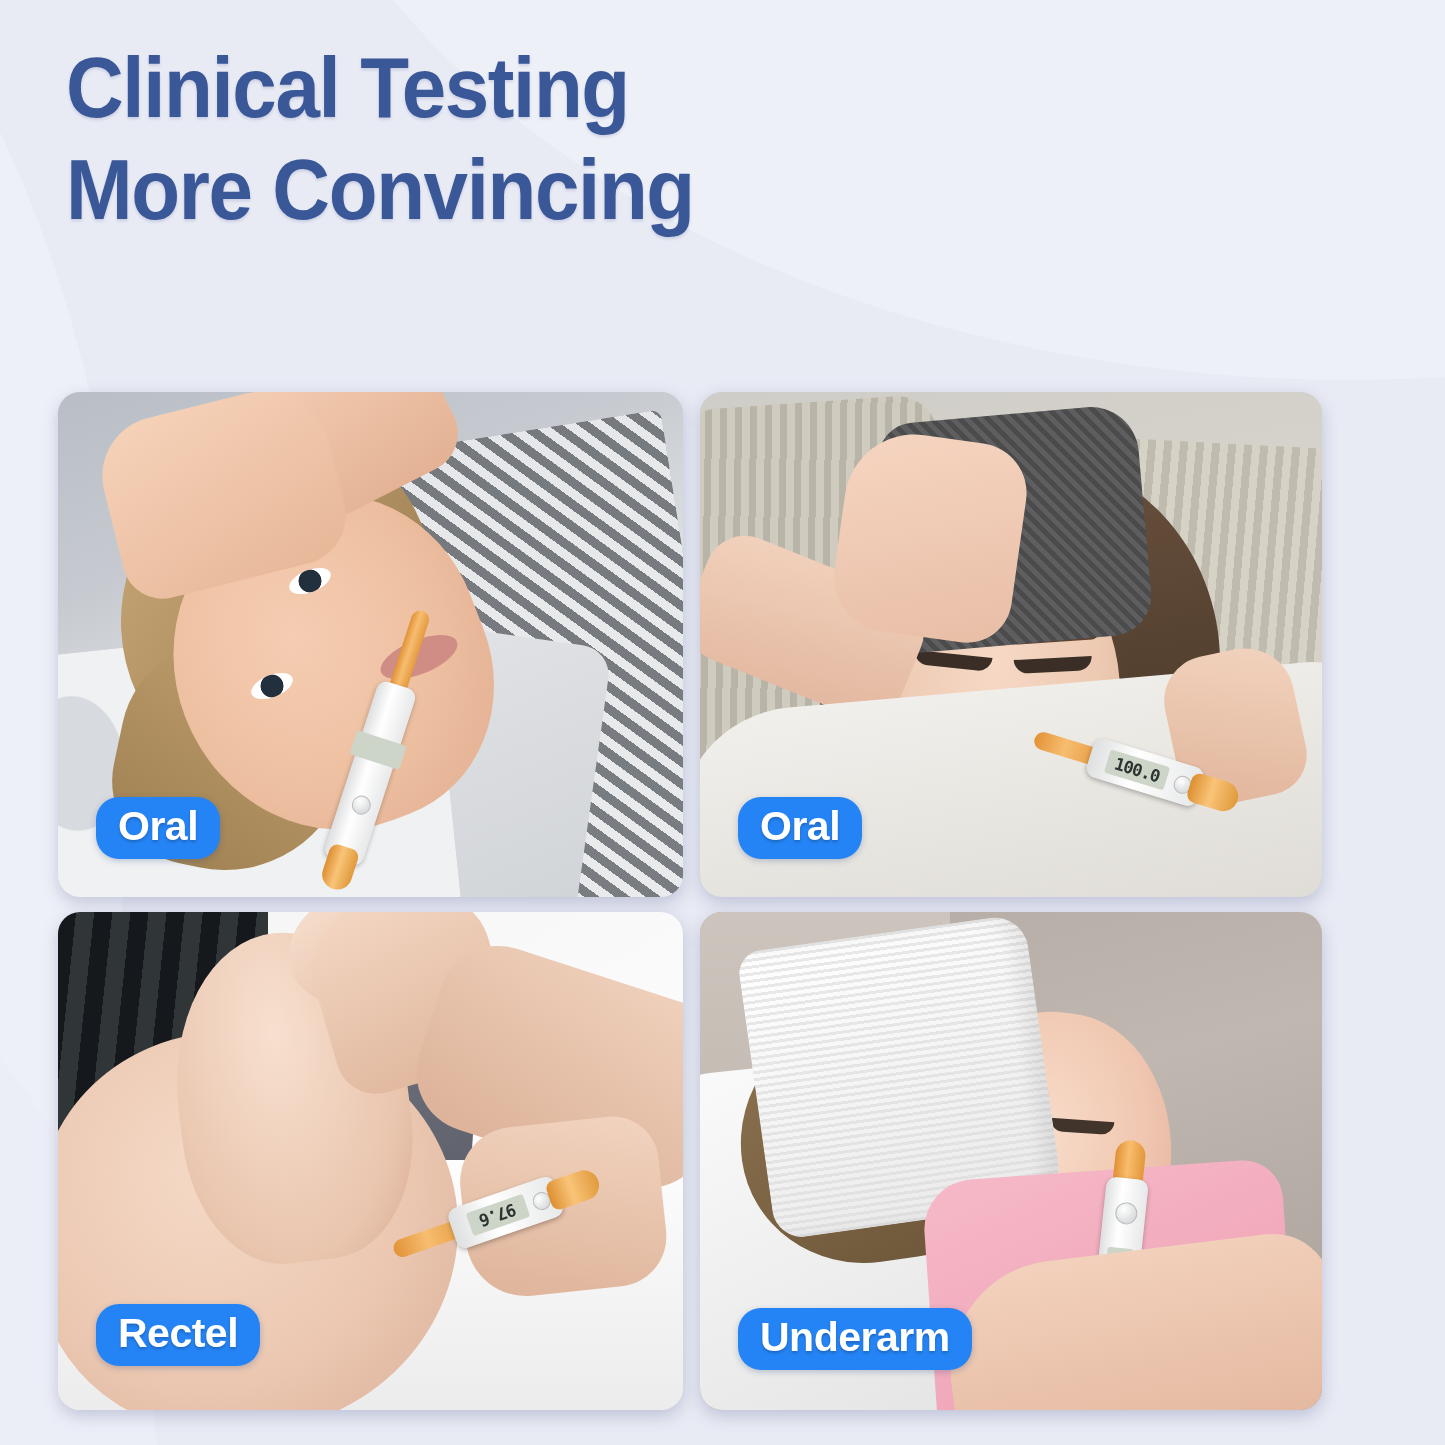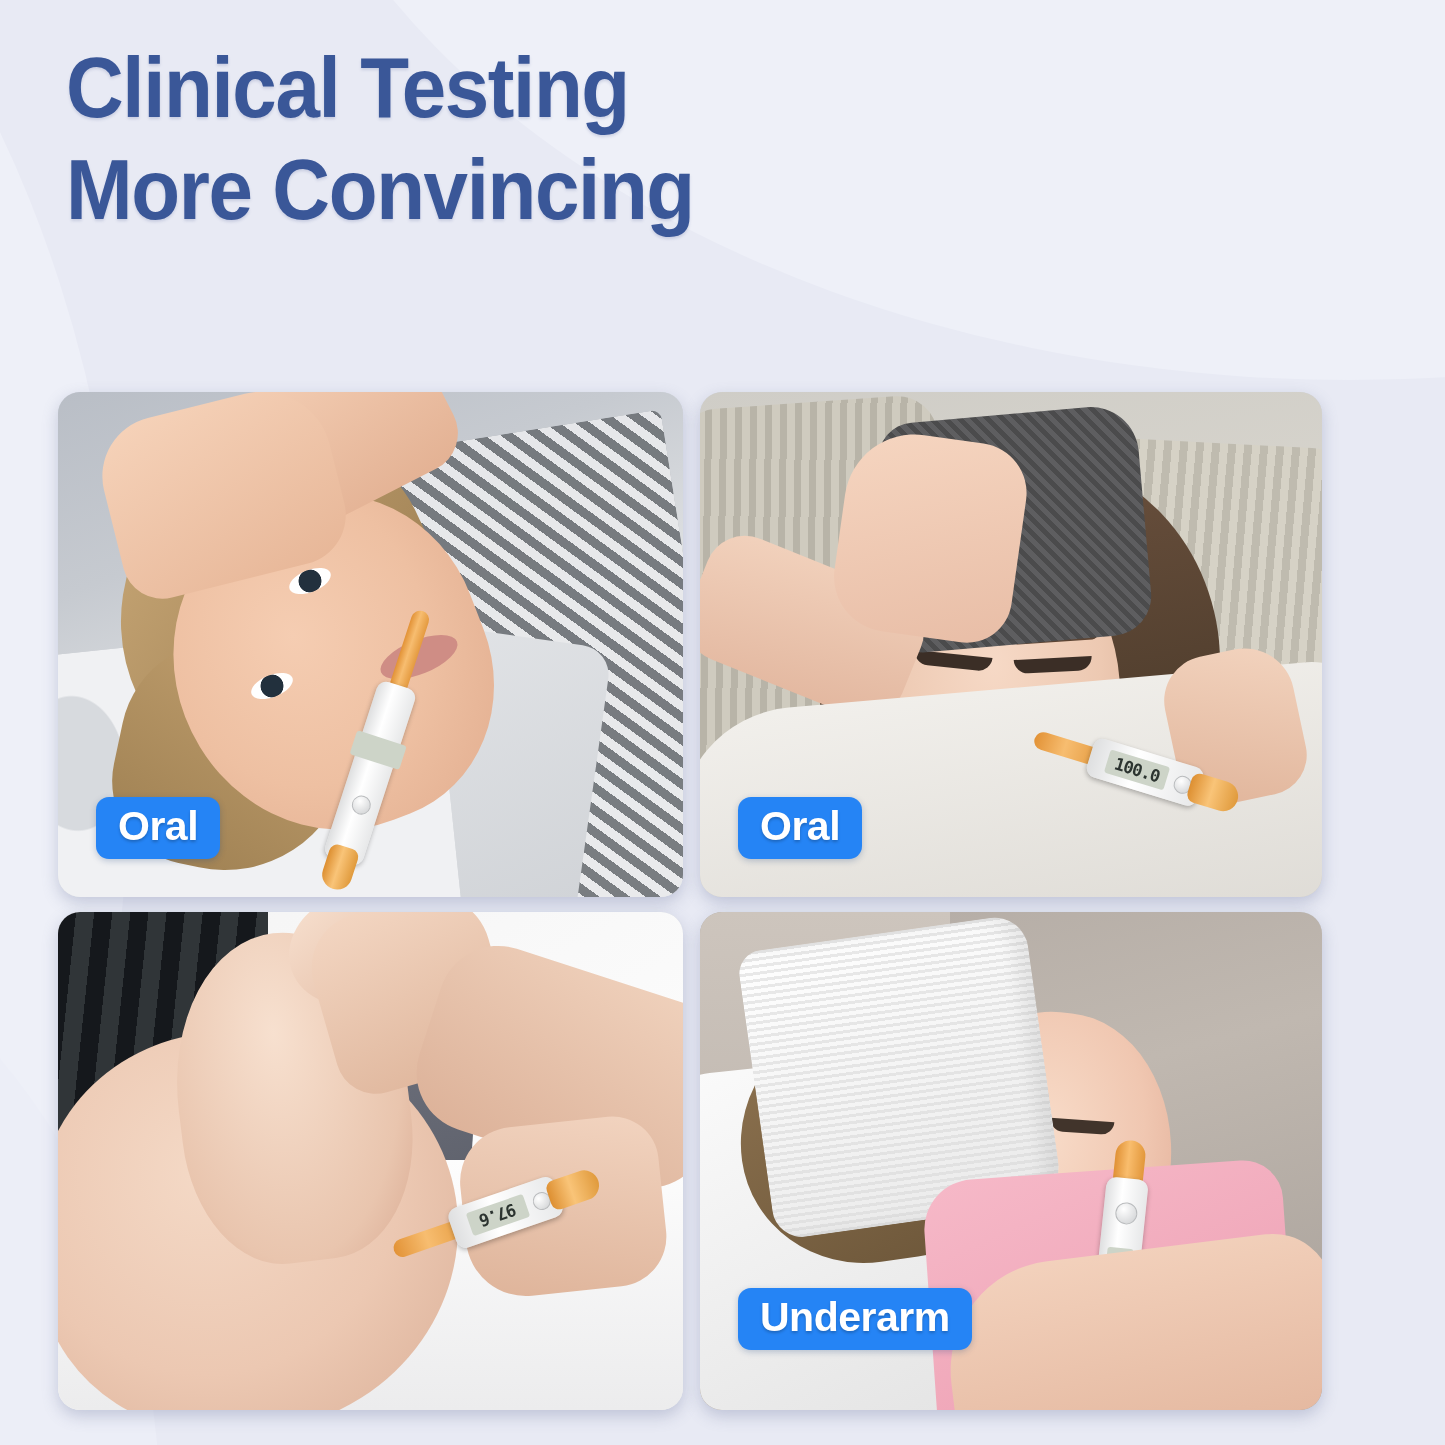--- a/index.html
+++ b/index.html
@@ -76,33 +76,33 @@
   .p2{left:642px;top:0;width:622px;height:505px;}
   .p3{left:0;top:520px;width:625px;height:498px;}
   .p4{left:642px;top:520px;width:622px;height:498px;}
 
   .photo{position:absolute;inset:0;overflow:hidden;}
 
   
   .badge{
     position:absolute;left:38px;bottom:38px;
     background:#2584f5;
-    border-radius:13px;
+    border-radius:23px;
     padding:9px 22px 12px 22px;
     color:#fff;
     font-size:41px;
     font-weight:bold;
     line-height:1;
     letter-spacing:-.5px;
     text-shadow:0 2px 3px rgba(0,0,0,.22);
     box-shadow:0 2px 6px rgba(20,60,120,.25);
     white-space:nowrap;
   }
   .p3 .badge{bottom:44px;}
-  .p4 .badge{bottom:60px;text-align:center;}
+  .p4 .badge{bottom:40px;text-align:center;}
 
   
   .sk{position:absolute;}
 
   
   .ph1{background:linear-gradient(160deg,#b9bec6 0%,#c6cad0 28%,#dfe1e3 55%,#eceef0 100%);}
   .ph1 .blanket{
     position:absolute;right:-20px;top:40px;width:330px;height:520px;
     background:
       repeating-linear-gradient(45deg,#6f7378 0 9px,#e9eaec 9px 18px),
@@ -456,20 +456,21 @@
         <div class="sk armA"></div>
         <div class="sk handB"></div>
         <div class="therm t3">
           <div class="tip"></div>
           <div class="body"></div>
           <div class="lcd">97.6</div>
           <div class="btn"></div>
           <div class="cap"></div>
         </div>
       </div>
+      <div class="badge">Rectel</div>
     </div>
 
     <div class="panel p4">
       <div class="photo ph4">
         <div class="sk wallL"></div>
         <div class="sk pillow"></div>
         <div class="sk hair4"></div>
         <div class="sk face4"></div>
         <div class="sk blush"></div>
         <div class="sk eye4 e1"></div>

